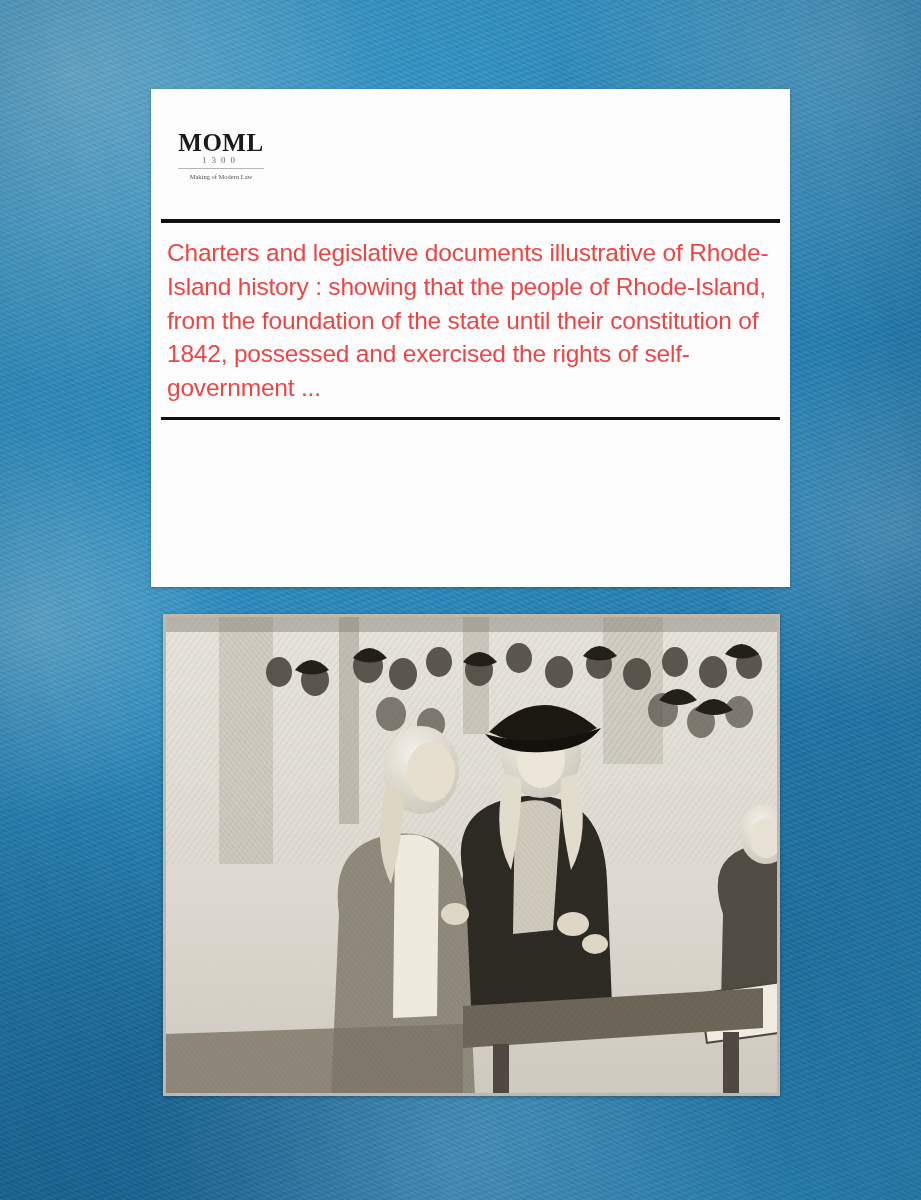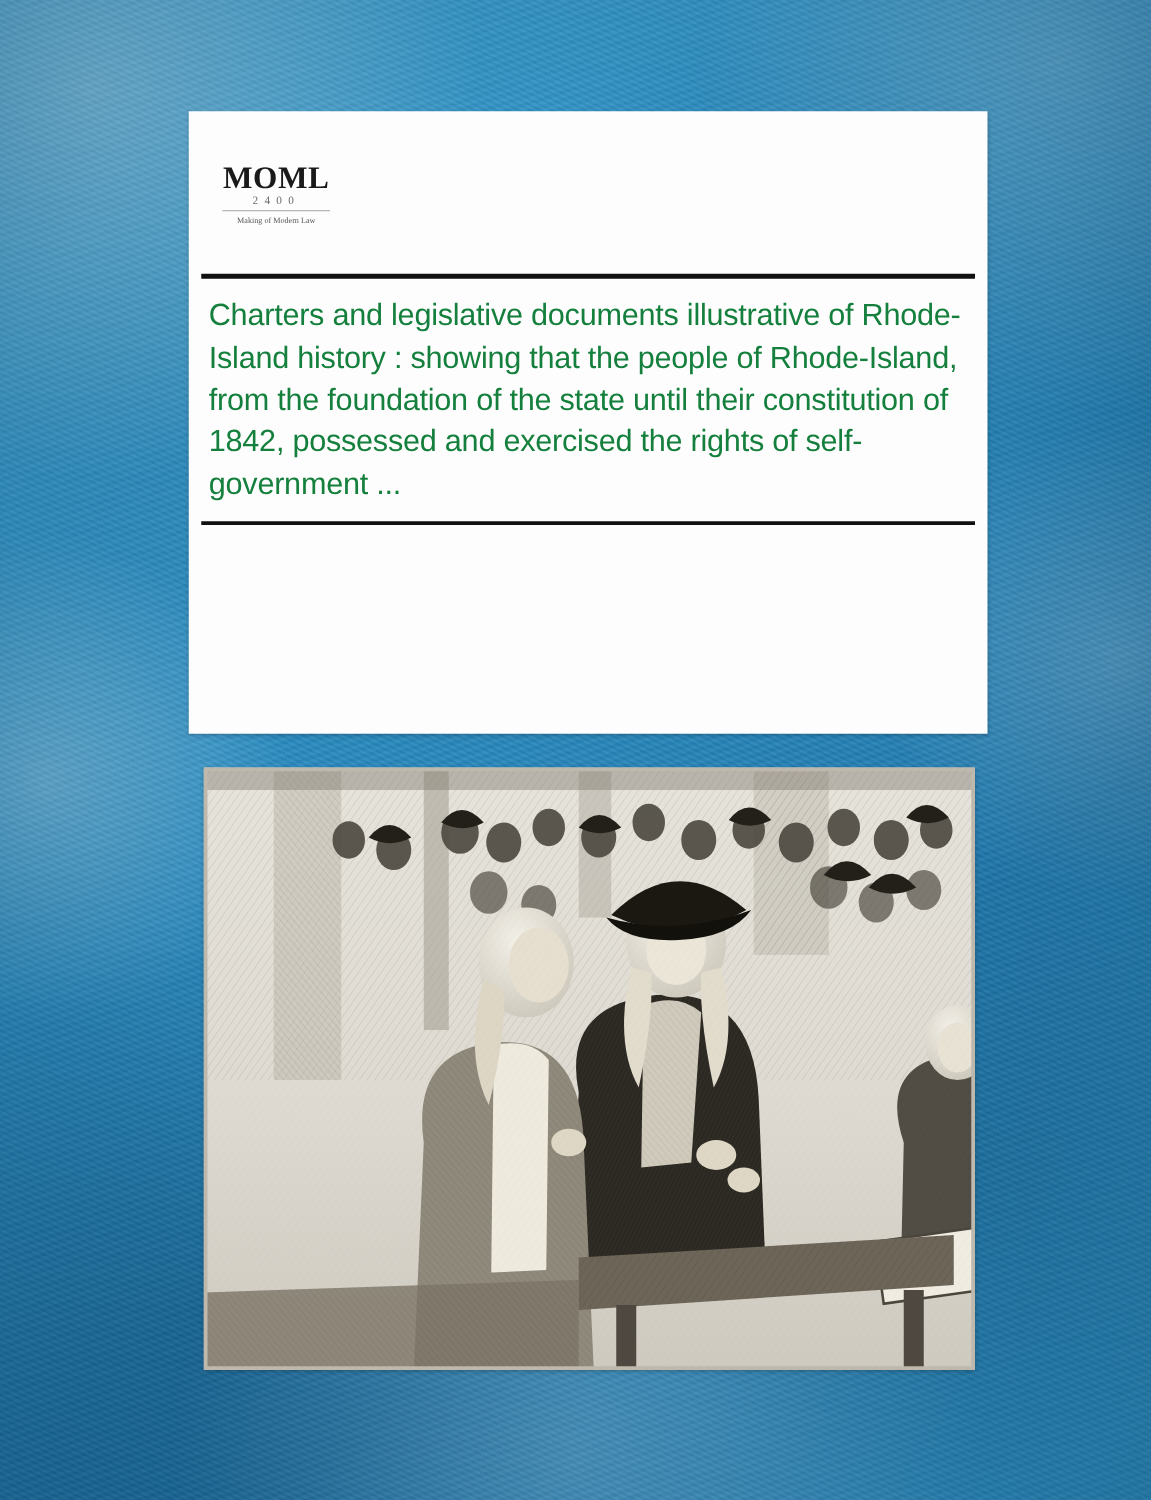--- a/index.html
+++ b/index.html
@@ -110,21 +110,21 @@
   }
   .rule-thick {
     height: 4px;
     background: #111;
     margin: 0 10px;
   }
   .book-title {
     padding: 13px 16px 6px 16px;
     font-size: 24.5px;
     line-height: 1.38;
-    color: #15803d;
+    color: #ef4444;
     letter-spacing: -0.2px;
   }
   .rule-thin {
     height: 3px;
     background: #111;
     margin: 6px 10px 0 10px;
   }
   .card-footer {
     height: 92px;
   }
@@ -160,21 +160,21 @@
 
   <div class="grain"></div>
   <div class="vignette"></div>
 
   <div class="title-card">
 
     <div class="card-header">
 
       <div class="moml">
         <div class="moml-top">MOML</div>
-        <div class="moml-mid">2400</div>
+        <div class="moml-mid">1300</div>
         <div class="moml-rule"></div>
         <div class="moml-sub">Making of Modern Law</div>
       </div>
 
     </div>
 
     <div class="rule-thick"></div>
 
     <div class="book-title">Charters and legislative documents illustrative of Rhode-Island history : showing that the people of Rhode-Island, from the foundation of the state until their constitution of 1842, possessed and exercised the rights of self-government ...</div>
 

